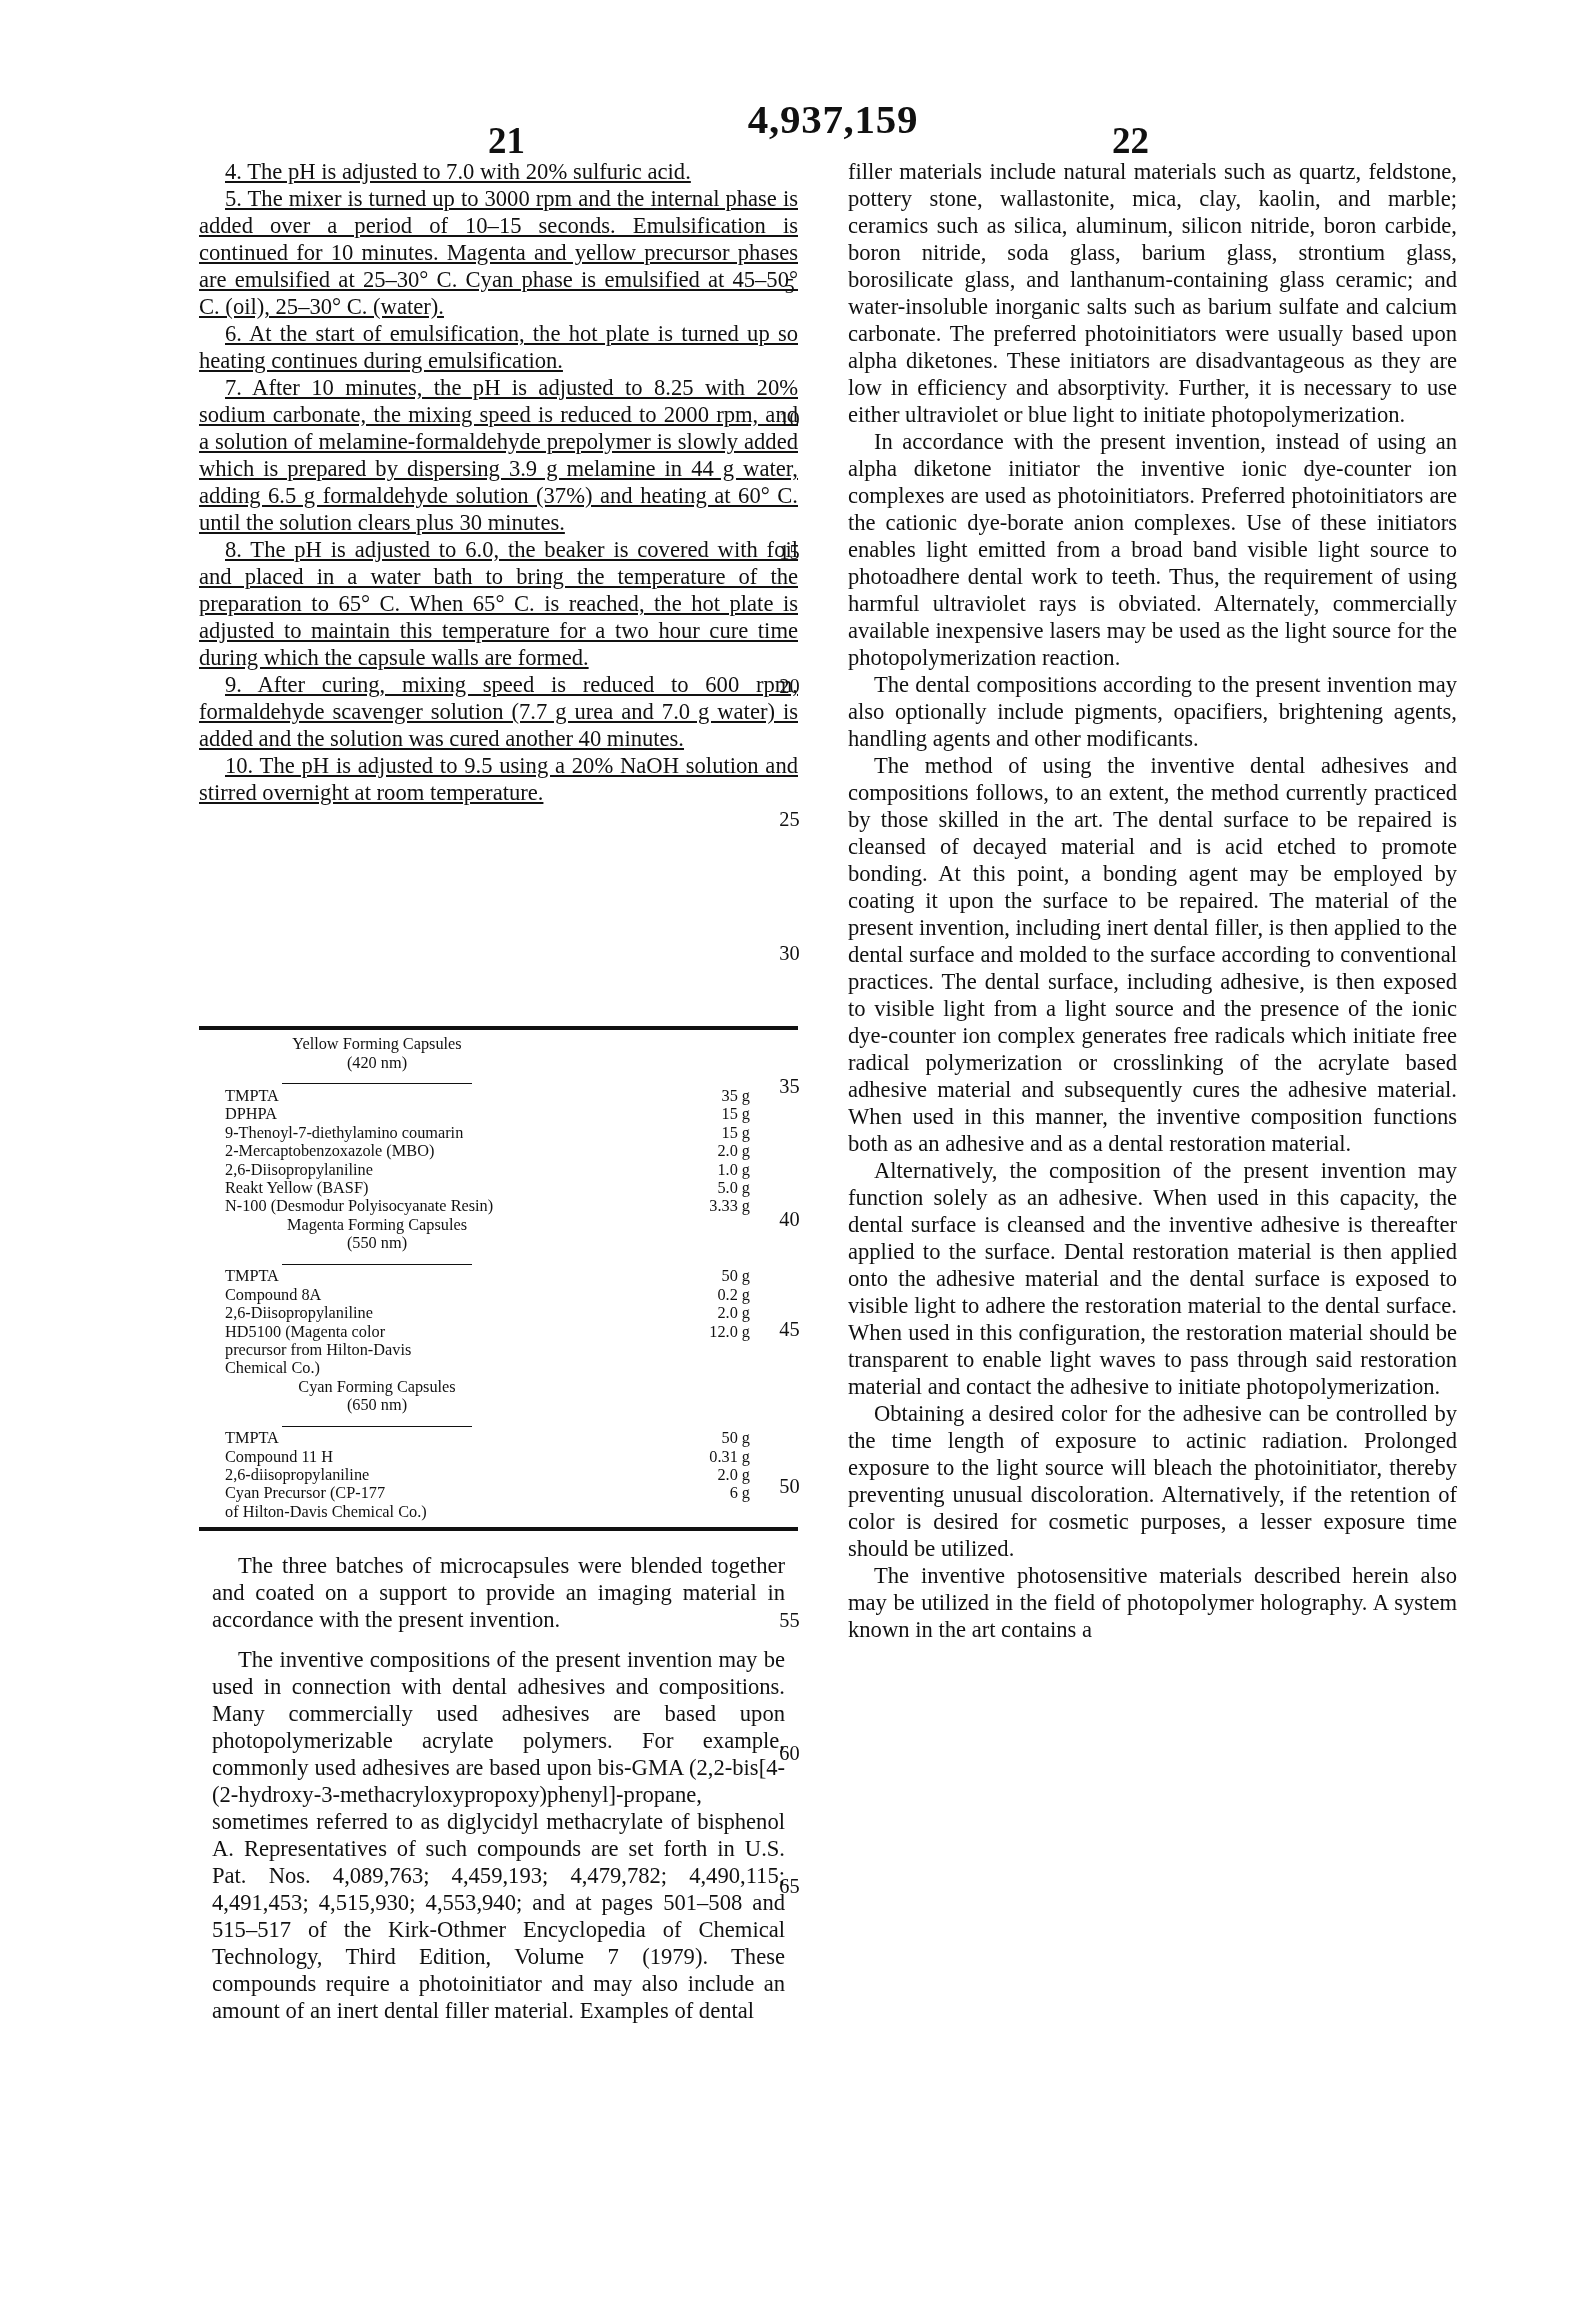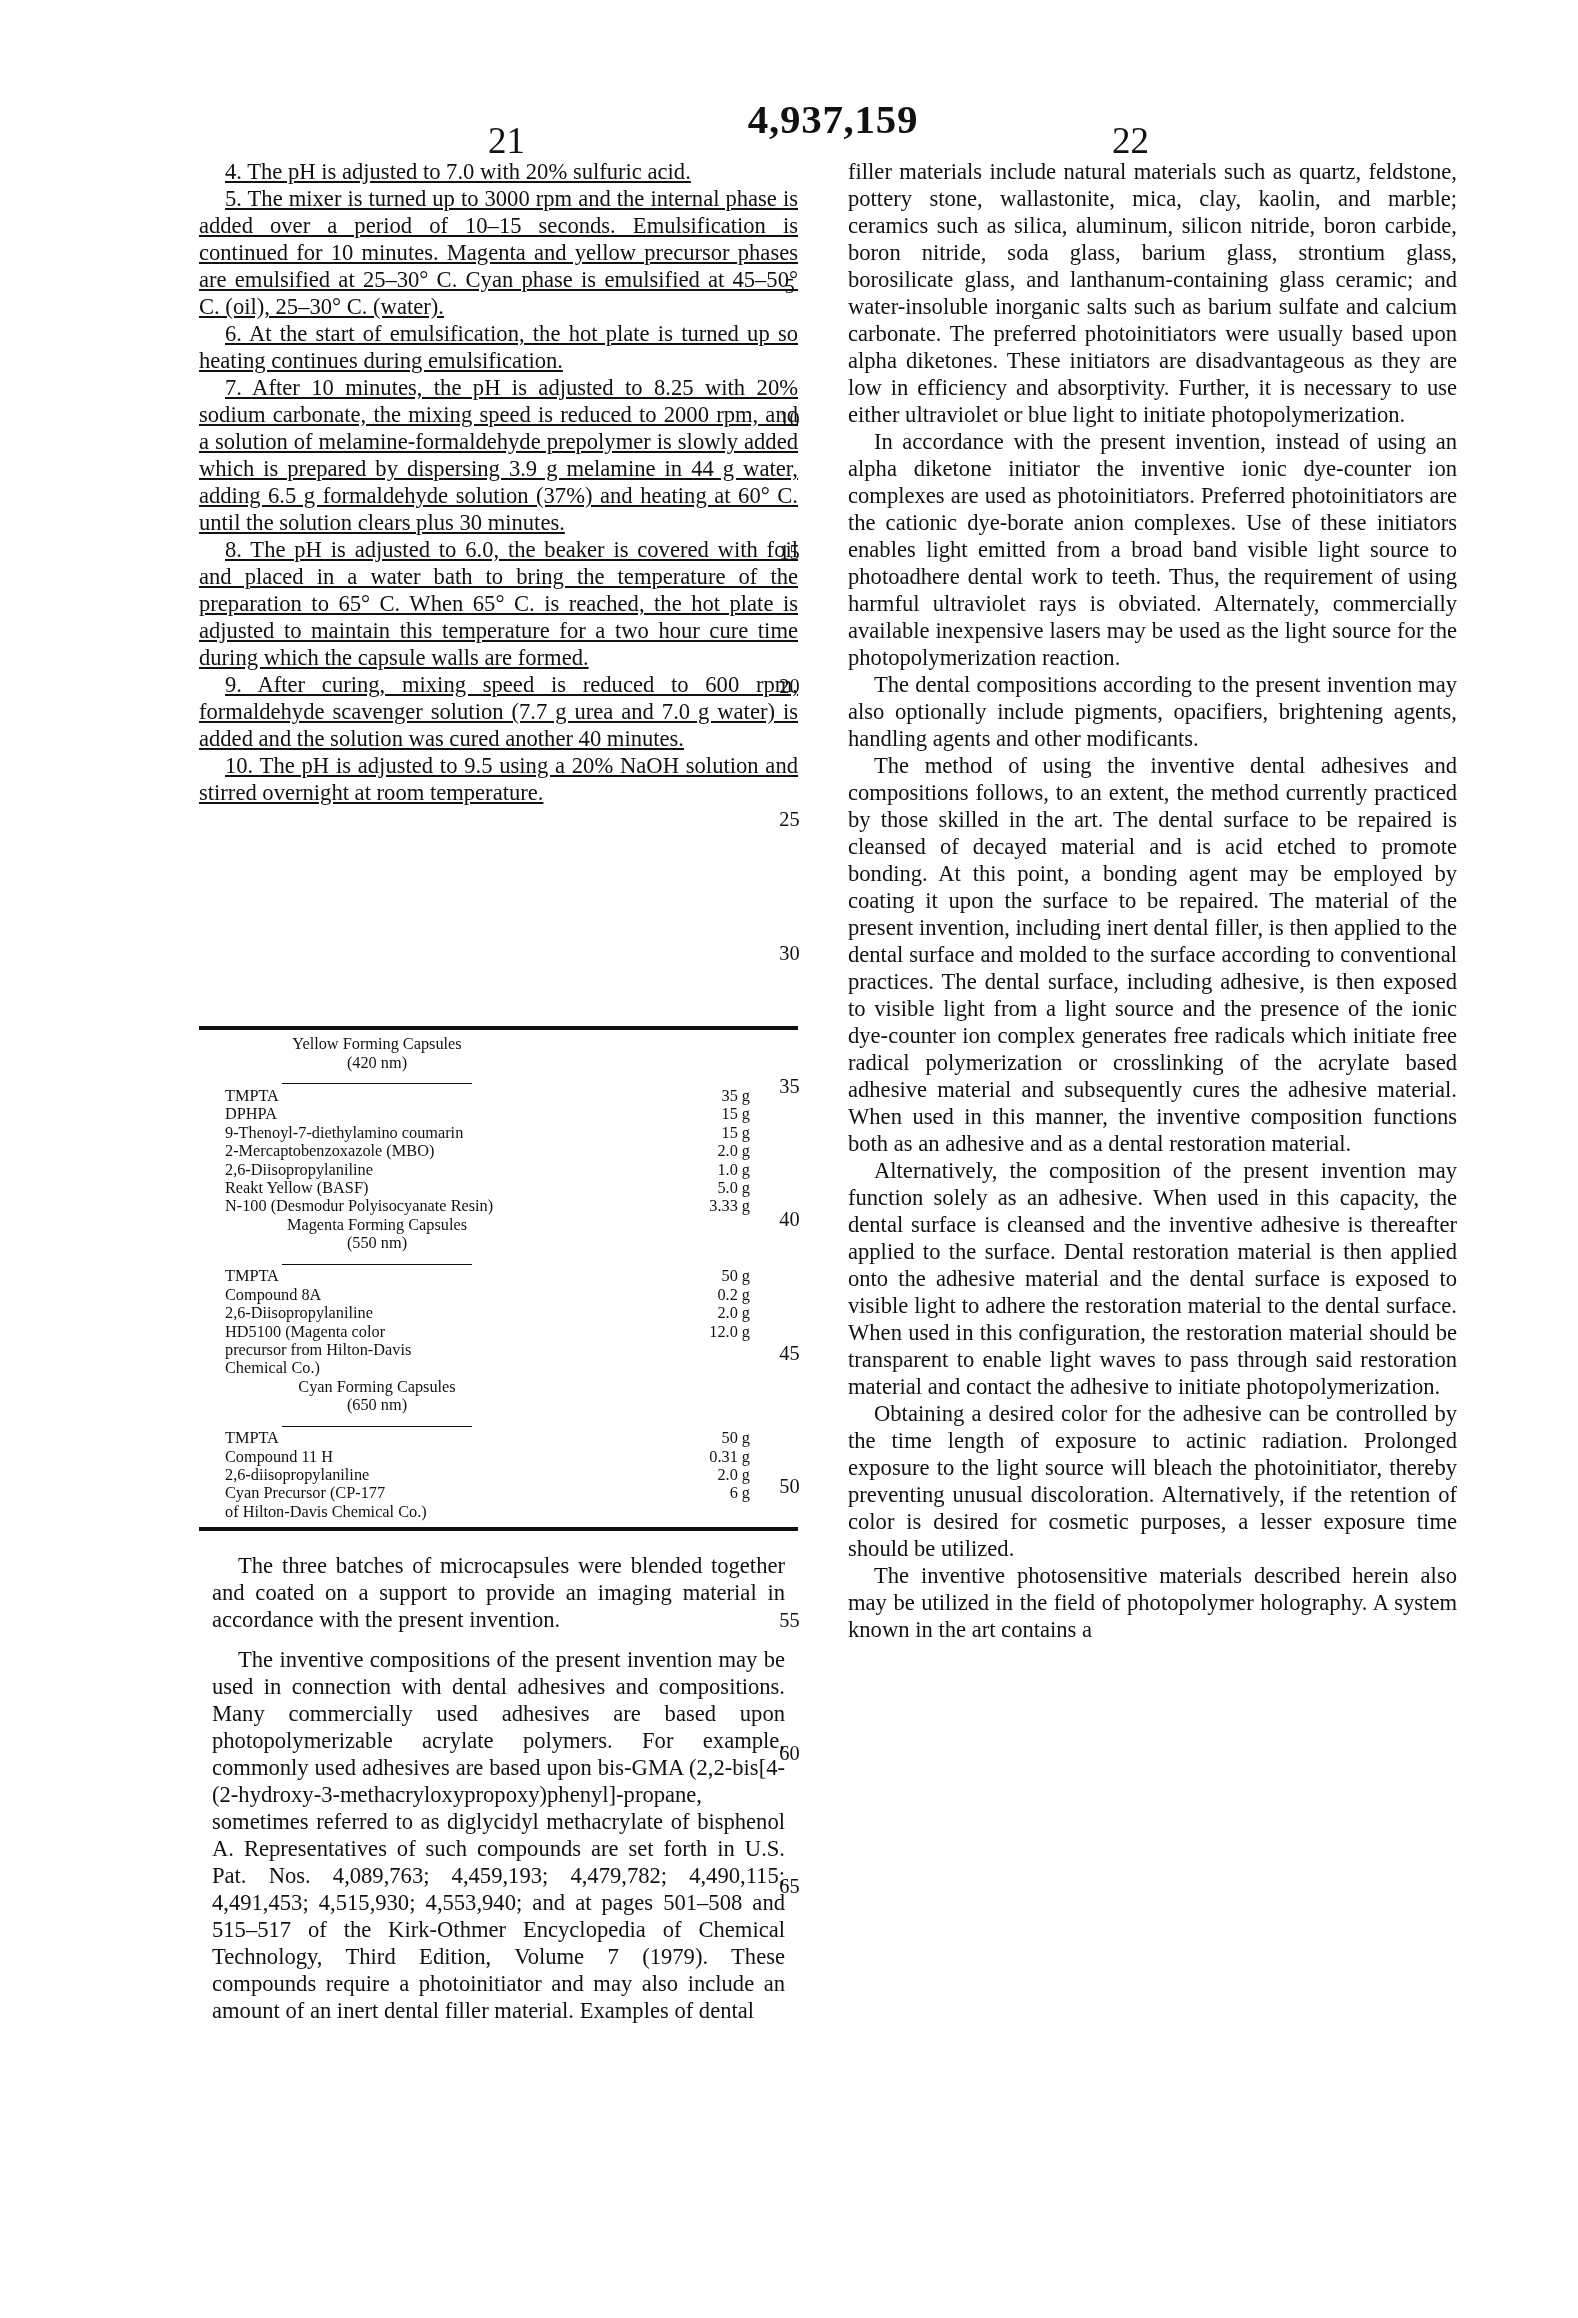--- a/index.html
+++ b/index.html
@@ -1,18 +1,18 @@
 <!DOCTYPE html>
 <html style="font-size:11px"><head>
 <meta charset="utf-8">
 <style>
   html, body { margin: 0; padding: 0; background: #ffffff; }
   body { width: 1578px; height: 2319px; position: relative; overflow: hidden; color: #111; font-family: "Liberation Serif", "DejaVu Serif", serif; }
   .patno { position: absolute; top: 95px; left: 0; width: 1578px; text-align: center; font-size: 41px; font-weight: bold; letter-spacing: 0.7px; padding-left: 44px; }
-  .colnum { position: absolute; top: 119px; font-size: 37px; font-weight: normal; }
+  .colnum { position: absolute; top: 119px; font-size: 37px; font-weight: bold; }
   .colnum.left { left: 488px; }
   .colnum.right { left: 1112px; }
   .col { position: absolute; top: 158px; font-size: 22.6px; line-height: 27px; text-align: justify; }
   .col.left { left: 199px; width: 599px; text-decoration: underline; }
   .col.right { left: 848px; width: 609px; }
   .col p { margin: 0; text-indent: 26px; }
   .col p.noindent { text-indent: 0; }
   .linenos { position: absolute; left: 769px; top: 158px; width: 41px; font-size: 20.4px; }
   .linenos span { position: absolute; left: 0; width: 41px; text-align: center; }
   .table-block { position: absolute; left: 199px; top: 1026px; width: 599px; font-size: 16.3px; line-height: 18.4px; }
@@ -134,21 +134,21 @@
 
 <div class="linenos">
   <span style="top:117px">5</span>
   <span style="top:250px">10</span>
   <span style="top:383px">15</span>
   <span style="top:517px">20</span>
   <span style="top:650px">25</span>
   <span style="top:784px">30</span>
   <span style="top:917px">35</span>
   <span style="top:1050px">40</span>
-  <span style="top:1184px">45</span>
+  <span style="top:1160px">45</span>
   <span style="top:1317px">50</span>
   <span style="top:1451px">55</span>
   <span style="top:1584px">60</span>
   <span style="top:1717px">65</span>
 </div>
 
 <div class="col right">
   <p class="noindent">filler materials include natural materials such as quartz, feldstone, pottery stone, wallastonite, mica, clay, kaolin, and marble; ceramics such as silica, aluminum, silicon nitride, boron carbide, boron nitride, soda glass, barium glass, strontium glass, borosilicate glass, and lanthanum-containing glass ceramic; and water-insoluble inorganic salts such as barium sulfate and calcium carbonate. The preferred photoinitiators were usually based upon alpha diketones. These initiators are disadvantageous as they are low in efficiency and absorptivity. Further, it is necessary to use either ultraviolet or blue light to initiate photopolymerization.</p>
   <p>In accordance with the present invention, instead of using an alpha diketone initiator the inventive ionic dye-counter ion complexes are used as photoinitiators. Preferred photoinitiators are the cationic dye-borate anion complexes. Use of these initiators enables light emitted from a broad band visible light source to photoadhere dental work to teeth. Thus, the requirement of using harmful ultraviolet rays is obviated. Alternately, commercially available inexpensive lasers may be used as the light source for the photopolymerization reaction.</p>
   <p>The dental compositions according to the present invention may also optionally include pigments, opacifiers, brightening agents, handling agents and other modificants.</p>

